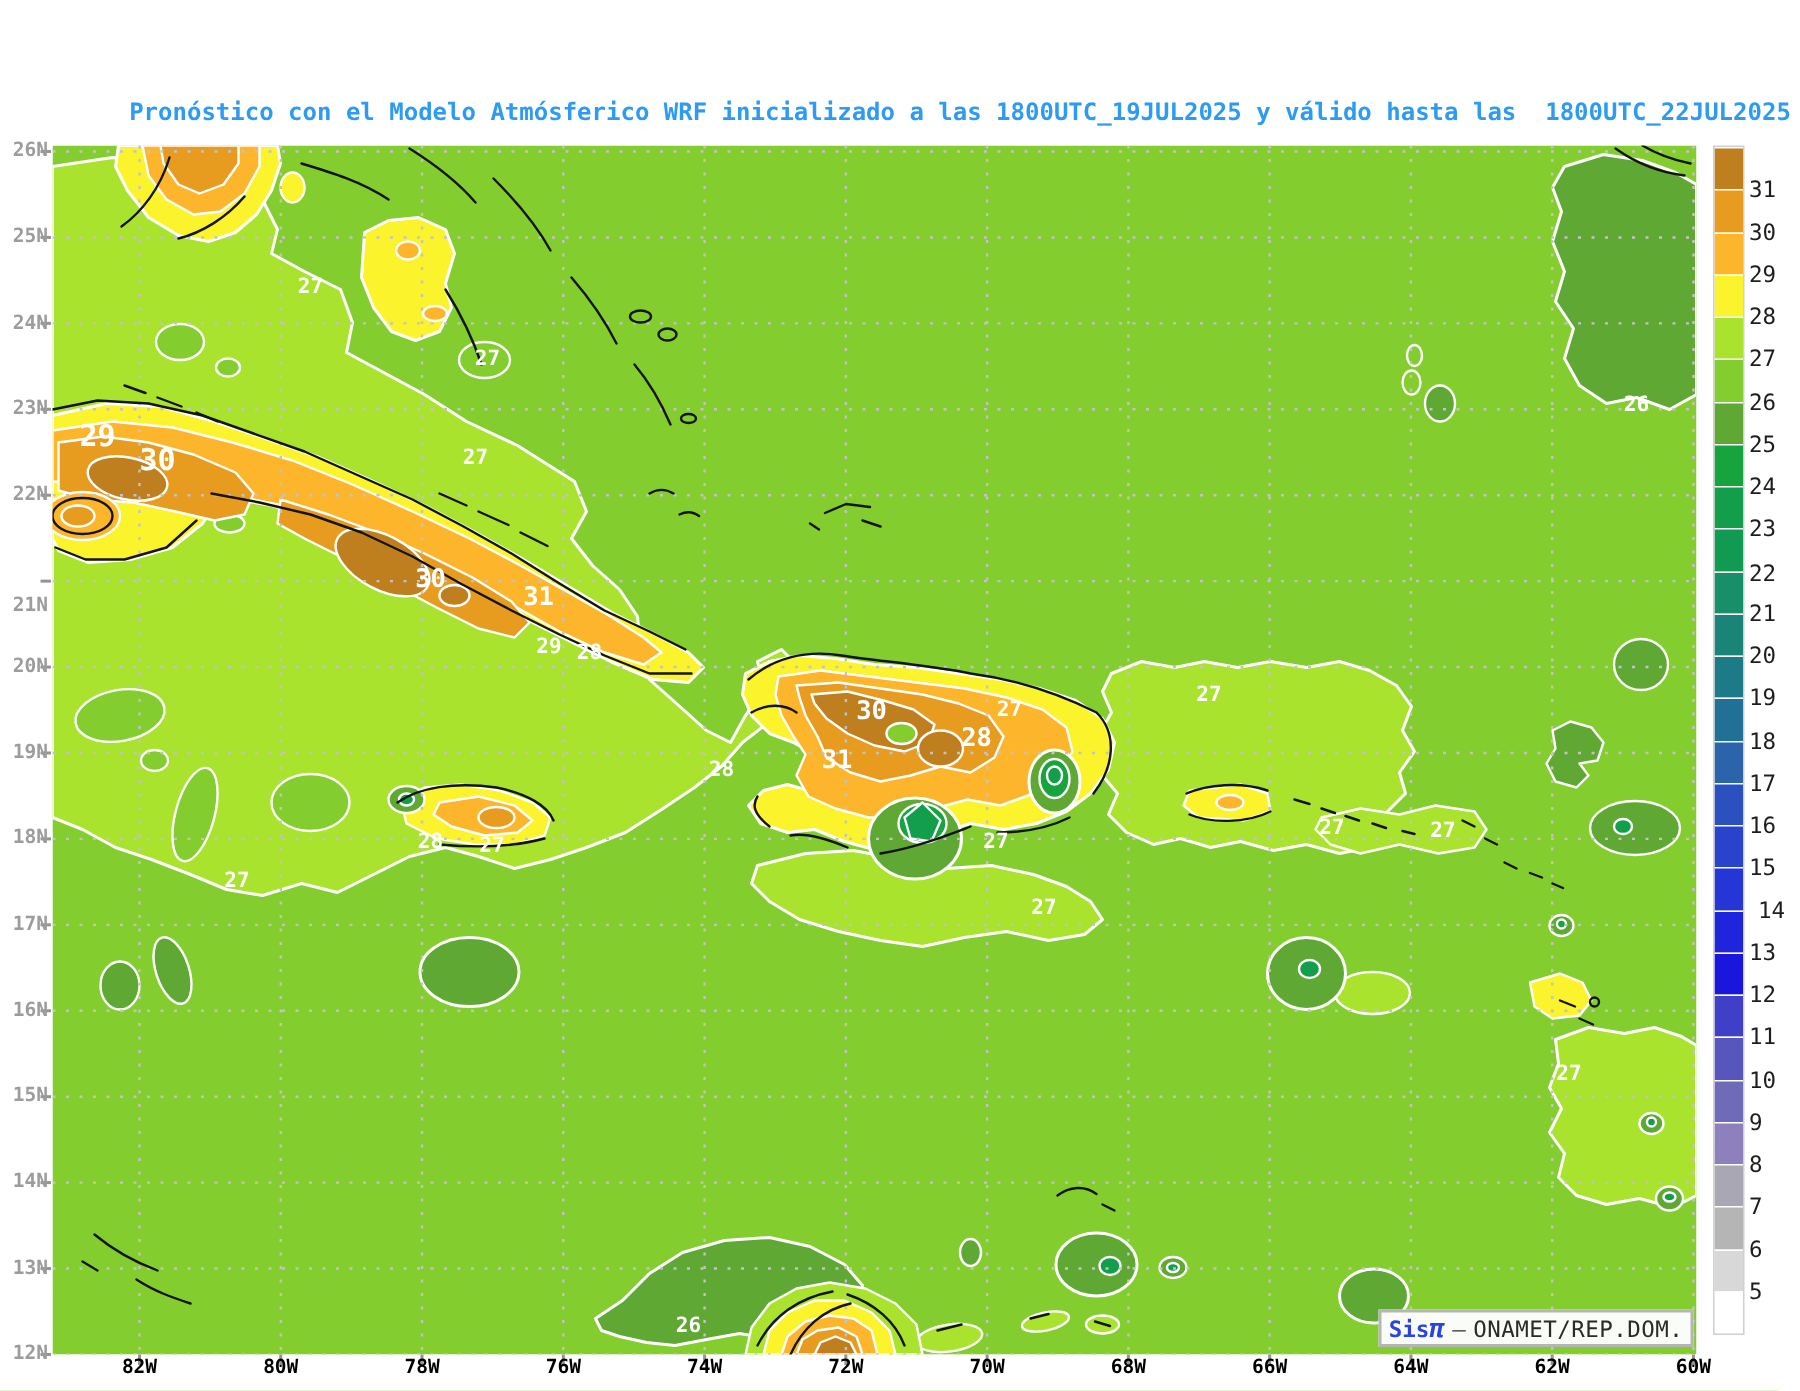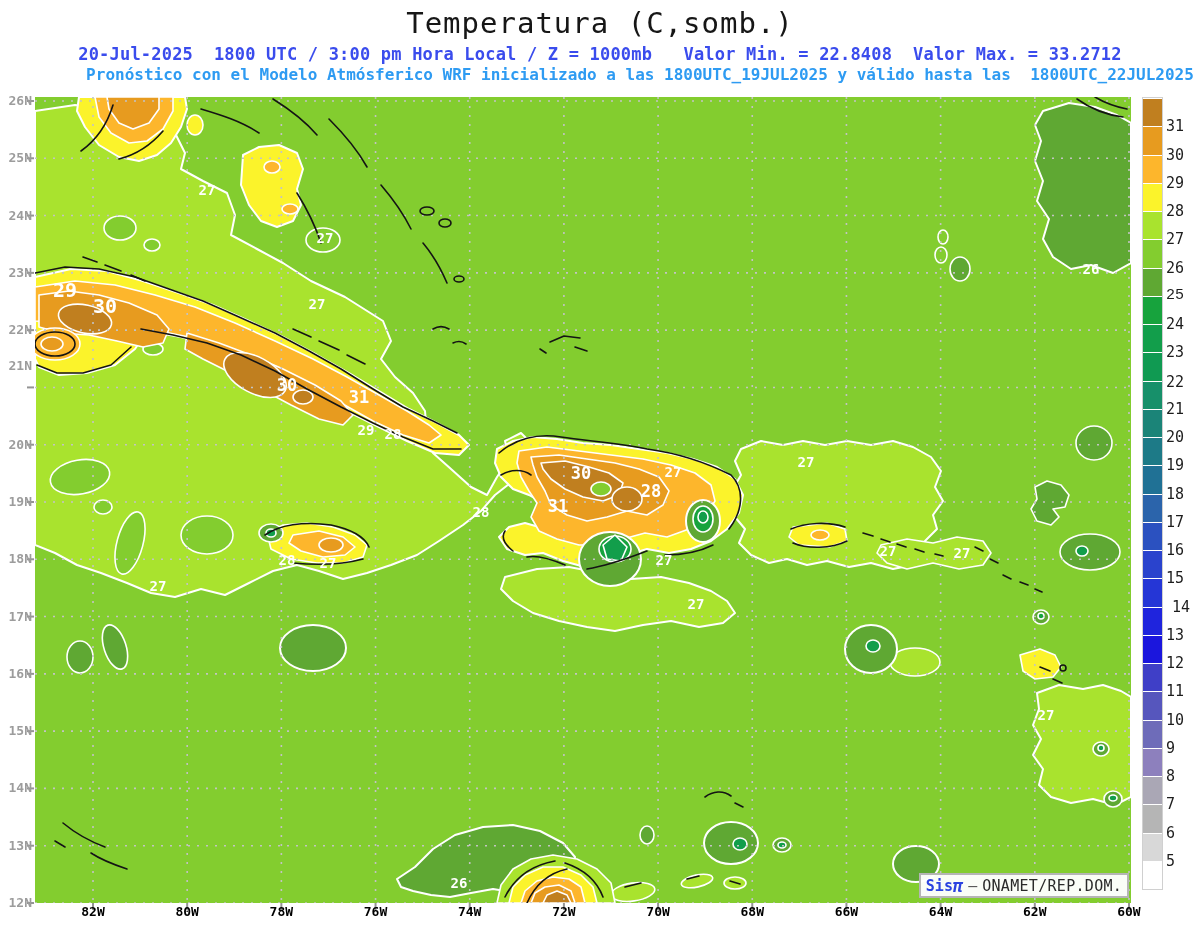--- a/index.html
+++ b/index.html
@@ -28,22 +28,20 @@
   .f27{fill:#a9e32e}.f26{fill:#83cd2f}.f25{fill:#5fa833}.f24{fill:#17a33d}.f23{fill:#129e4b}
   .wl{stroke:#fff;stroke-width:2;stroke-linejoin:round;}
   .wl1{stroke:#fff;stroke-width:1.6;stroke-linejoin:round;}
   .bk{fill:none;stroke:#141414;stroke-width:1.6;stroke-linecap:round;stroke-linejoin:round;}
   .clab{font-family:"DejaVu Sans Mono",monospace;font-weight:700;fill:#fff;text-anchor:middle;}
 </style>
 </head>
 <body>
 
 <div id="stage">
-  <div class="title">Temperatura (C,somb.)</div>
-  <div class="sub1">20-Jul-2025  1800 UTC / 3:00 pm Hora Local / Z = 1000mb   Valor Min. = 22.8408  Valor Max. = 33.2712</div>
   <div class="sub2">Pronóstico con el Modelo Atmósferico WRF inicializado a las 1800UTC_19JUL2025 y válido hasta las  1800UTC_22JUL2025</div>
 
   <svg id="map" width="1096" height="806" viewBox="0 0 1096 806">
     <defs>
         <clipPath id="mapclip">
           <rect x="0" y="0" width="1096" height="806"></rect>
         </clipPath>
       </defs>
     <g clip-path="url(#mapclip)">
       <g>
@@ -263,21 +261,21 @@
         <line x1="-8" x2="-1" y1="805.99" y2="805.99" stroke="#949494" stroke-width="2"></line>
       </g>
   </svg>
 
   <div id="yaxis">
       <div class="ylab" style="top: 93px;">26N</div>
       <div class="ylab" style="top: 150.285px;">25N</div>
       <div class="ylab" style="top: 207.57px;">24N</div>
       <div class="ylab" style="top: 264.855px;">23N</div>
       <div class="ylab" style="top: 322.14px;">22N</div>
-      <div class="ylab" style="top: 358px;">21N</div>
+      <div class="ylab" style="top: 396px;">21N</div>
       <div class="ylab" style="top: 436.71px;">20N</div>
       <div class="ylab" style="top: 493.995px;">19N</div>
       <div class="ylab" style="top: 551.28px;">18N</div>
       <div class="ylab" style="top: 608.565px;">17N</div>
       <div class="ylab" style="top: 665.85px;">16N</div>
       <div class="ylab" style="top: 723.135px;">15N</div>
       <div class="ylab" style="top: 780.42px;">14N</div>
       <div class="ylab" style="top: 837.705px;">13N</div>
       <div class="ylab" style="top: 894.99px;">12N</div>
     </div>
@@ -326,21 +324,21 @@
       <div class="cb" style="height: 28.25px; background: rgb(216, 216, 216);"></div>
       <div class="cb" style="height: 28.25px; background: rgb(255, 255, 255);"></div>
     </div>
   <div id="cbarlabels">
       <div class="cblab" style="top: 117.25px;">31</div>
       <div class="cblab" style="top: 145.5px;">30</div>
       <div class="cblab" style="top: 173.75px;">29</div>
       <div class="cblab" style="top: 202px;">28</div>
       <div class="cblab" style="top: 230.25px;">27</div>
       <div class="cblab" style="top: 258.5px;">26</div>
-      <div class="cblab" style="top: 286.75px; font-family: Liberation Mono, monospace;">25</div>
+      <div class="cblab" style="top: 286.75px;">25</div>
       <div class="cblab" style="top: 315px;">24</div>
       <div class="cblab" style="top: 343.25px;">23</div>
       <div class="cblab" style="top: 373px;">22</div>
       <div class="cblab" style="top: 399.75px;">21</div>
       <div class="cblab" style="top: 428px;">20</div>
       <div class="cblab" style="top: 456.25px;">19</div>
       <div class="cblab" style="top: 484.5px;">18</div>
       <div class="cblab" style="top: 512.75px;">17</div>
       <div class="cblab" style="top: 541px;">16</div>
       <div class="cblab" style="top: 569.25px;">15</div>

